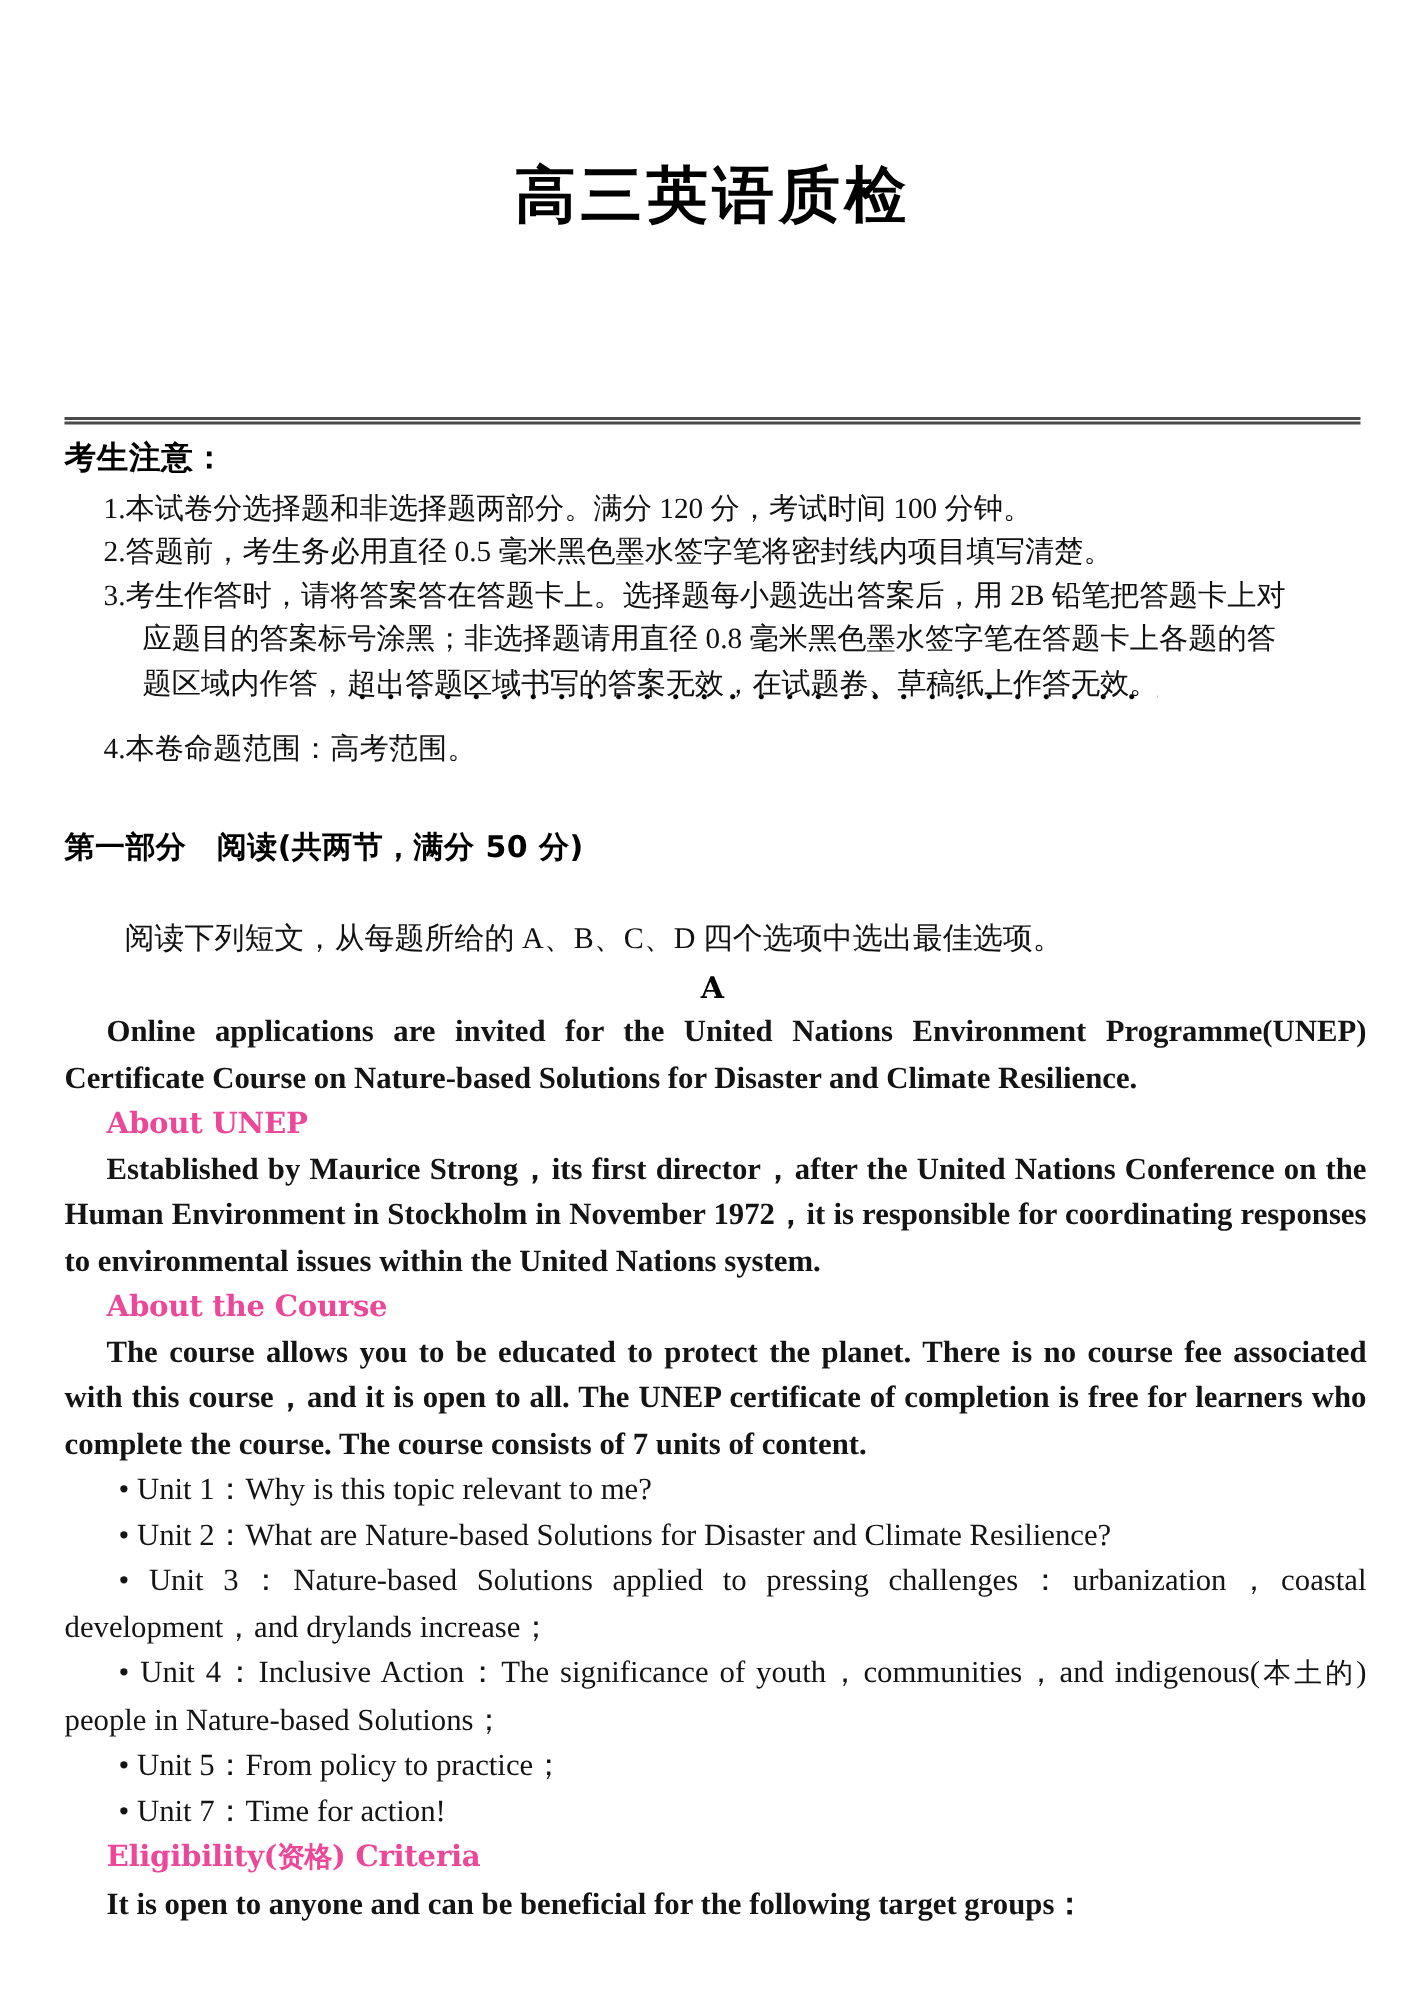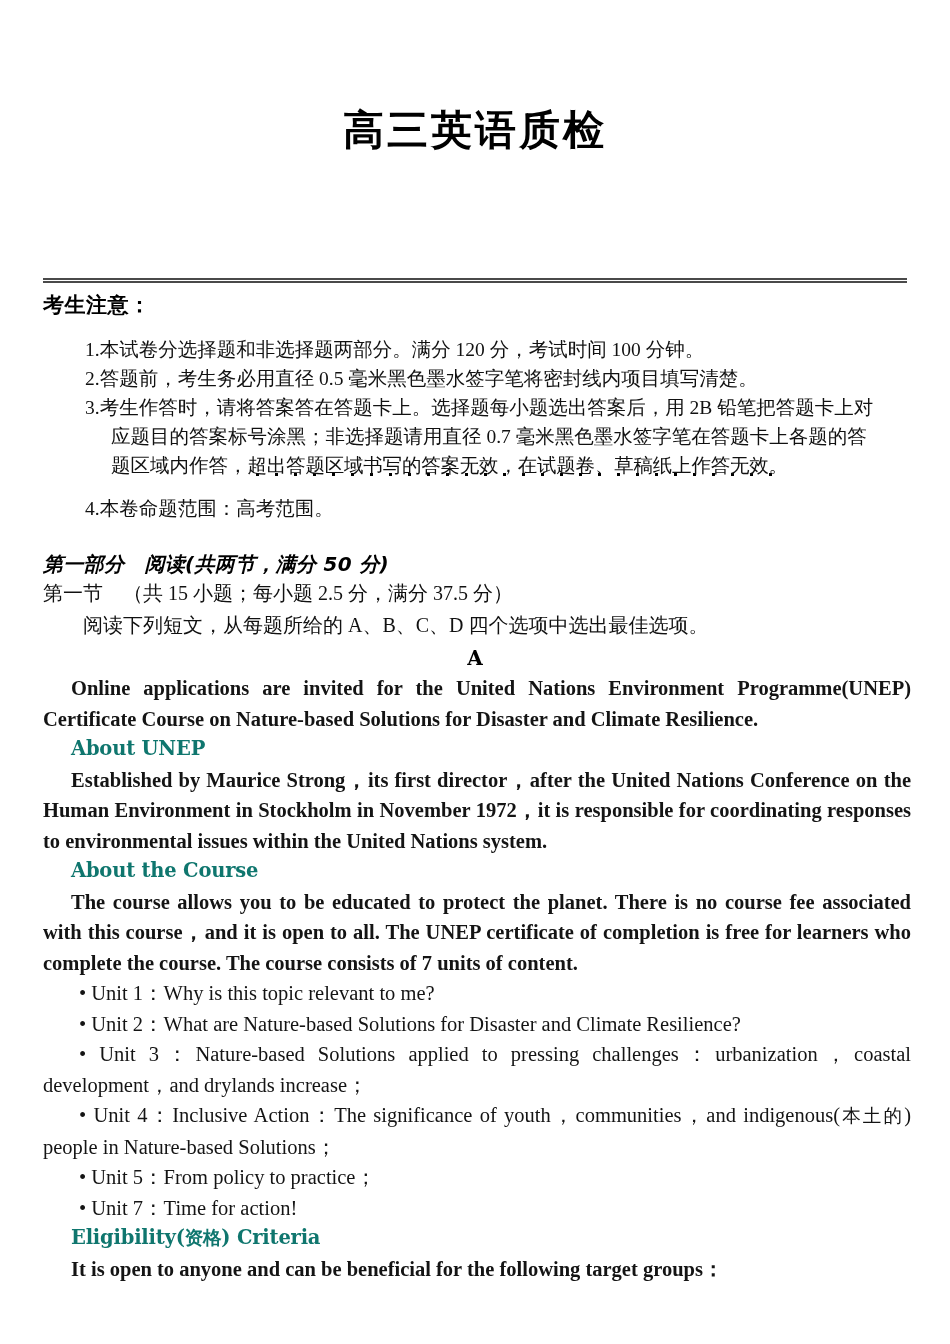--- a/index.html
+++ b/index.html
@@ -62,21 +62,21 @@
   .notice-heading {
     font-family: "DejaVu Sans", "Liberation Sans", sans-serif;
     font-size: 21px;
     font-weight: 700;
     letter-spacing: 0.5px;
     color: #000000;
     margin: 0 0 6px 0;
     line-height: 1.3;
   }
   .notice-list {
-    margin: 16px;
+    margin: 0;
     padding: 0;
     list-style: none;
   }
   .notice-item {
     font-family: "Liberation Serif", "DejaVu Serif", serif;
     font-size: 19.5px;
     line-height: 29px;
     color: #111;
     text-indent: 26px;
     margin: 0;
@@ -104,21 +104,20 @@
   
   .part-heading {
     position: absolute;
     left: 43px;
     font-family: "DejaVu Sans", "Liberation Sans", sans-serif;
     font-weight: 700;
     font-size: 20px;
     color: #000;
     letter-spacing: 0.3px;
     white-space: pre;
-    font-style: italic;
   }
   .section-line {
     position: absolute;
     left: 43px;
     font-family: "Liberation Serif", "DejaVu Serif", serif;
     font-size: 20px;
     color: #111;
     white-space: pre;
   }
   .instr-line {
@@ -159,21 +158,21 @@
     text-justify: inter-word;
     text-indent: 28px;
     margin: 0;
     font-weight: bold;
   }
   .sub-head {
     font-family: "DejaVu Serif", "Liberation Serif", serif;
     font-weight: 700;
     font-size: 19.5px;
     line-height: 30.5px;
-    color: #0f766e;
+    color: #ec4899;
     text-indent: 28px;
     margin: 0;
     letter-spacing: -0.2px;
   }
   .bullet-line {
     font-family: "Liberation Serif", "DejaVu Serif", serif;
     font-size: 20.5px;
     line-height: 30.5px;
     color: #141414;
     text-align: justify;
@@ -195,30 +194,29 @@
 
   <div class="rule-double"></div>
 
   <div class="notice">
     <div class="notice-heading">考生注意：</div>
     <ul class="notice-list">
       <li class="notice-item">1.本试卷分选择题和非选择题两部分。满分 120 分，考试时间 100 分钟。</li>
       <li class="notice-item">2.答题前，考生务必用直径 0.5 毫米黑色墨水签字笔将密封线内项目填写清楚。</li>
       <li class="notice-item">
         <span>3.考生作答时，请将答案答在答题卡上。选择题每小题选出答案后，用 2B 铅笔把答题卡上对</span>
-        <span class="cont">应题目的答案标号涂黑；非选择题请用直径 0.7 毫米黑色墨水签字笔在答题卡上各题的答</span>
+        <span class="cont">应题目的答案标号涂黑；非选择题请用直径 0.8 毫米黑色墨水签字笔在答题卡上各题的答</span>
         <span class="cont"><span>题区域内作答，</span><span class="emph-bold">超出答题区域书写的答案无效，在试题卷、草稿纸上作答无效。</span></span>
       </li>
       <li class="notice-item" style="margin-top:14px;">4.本卷命题范围：高考范围。</li>
     </ul>
   </div>
 
   <div class="part-heading" style="top:535px;">第一部分　阅读(共两节，满分 50 分)</div>
 
-  <div class="section-line" style="top:564px;">第一节　（共 15 小题；每小题 2.5 分，满分 37.5 分）</div>
 
   <div class="instr-line" style="top:596px;">阅读下列短文，从每题所给的 A、B、C、D 四个选项中选出最佳选项。</div>
 
   <div class="passage-letter">A</div>
 
   <div class="passage">
 
     <p class="para">Online applications are invited for the United Nations Environment Programme(UNEP) Certificate Course on Nature-based Solutions for Disaster and Climate Resilience.</p>
 
     <p class="sub-head">About UNEP</p>

